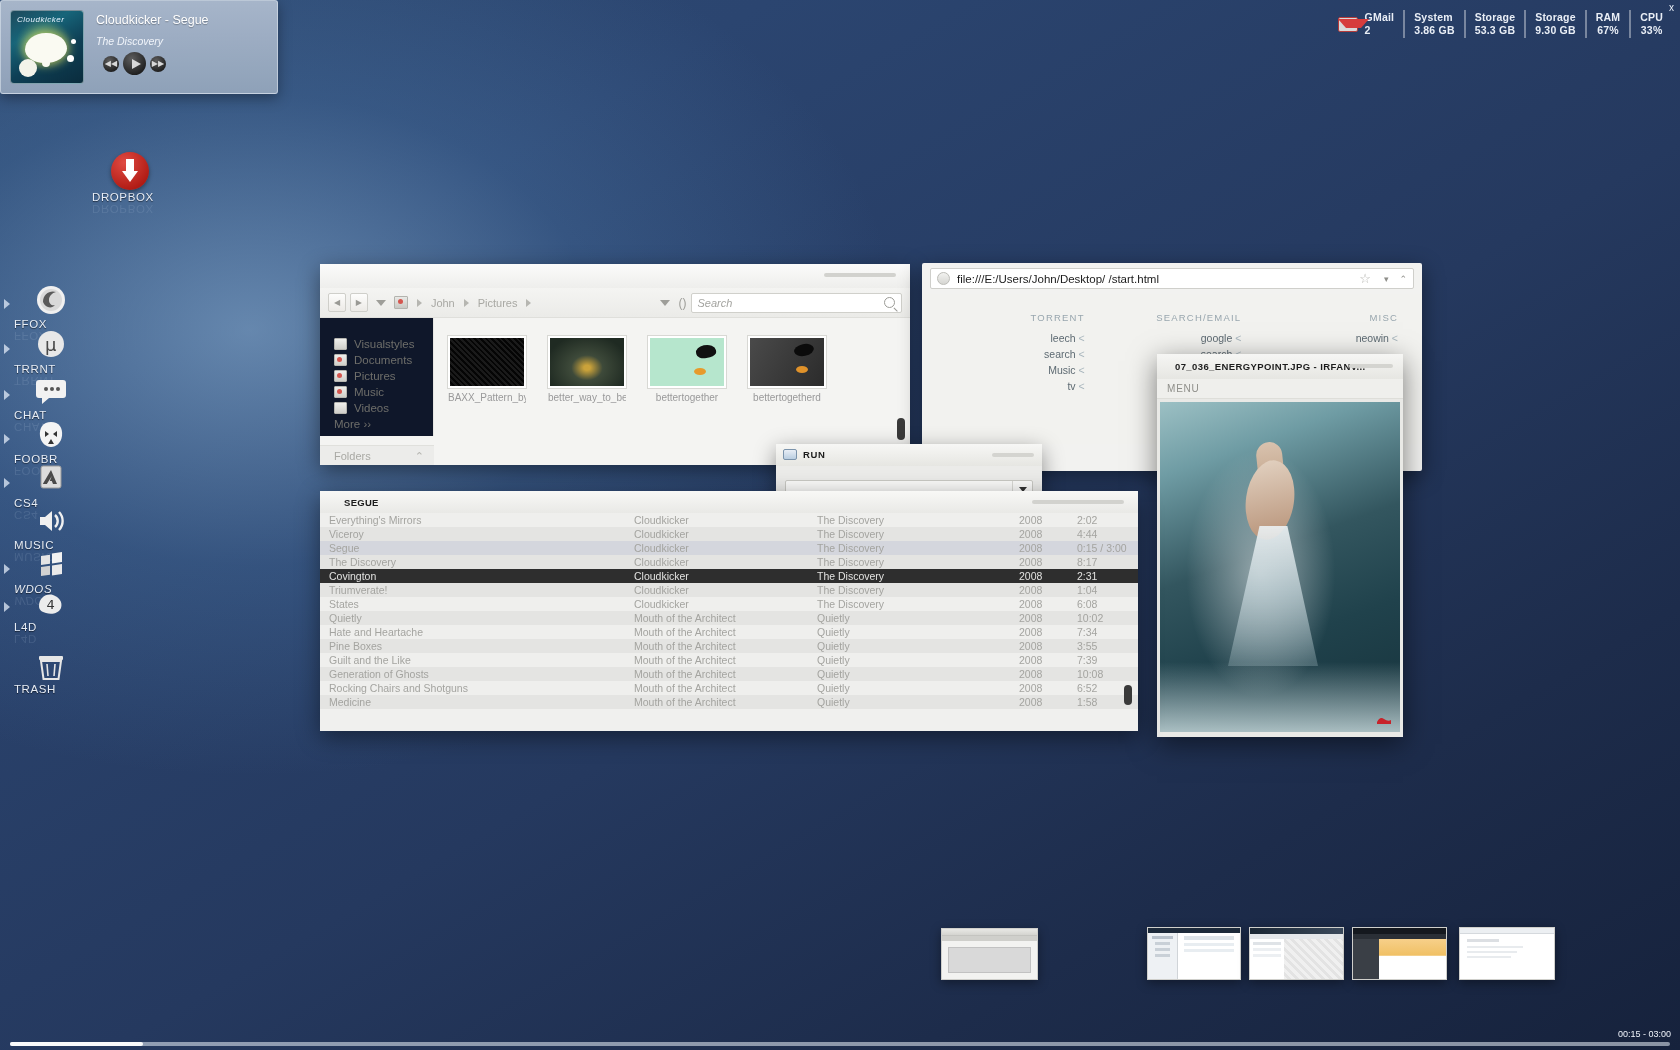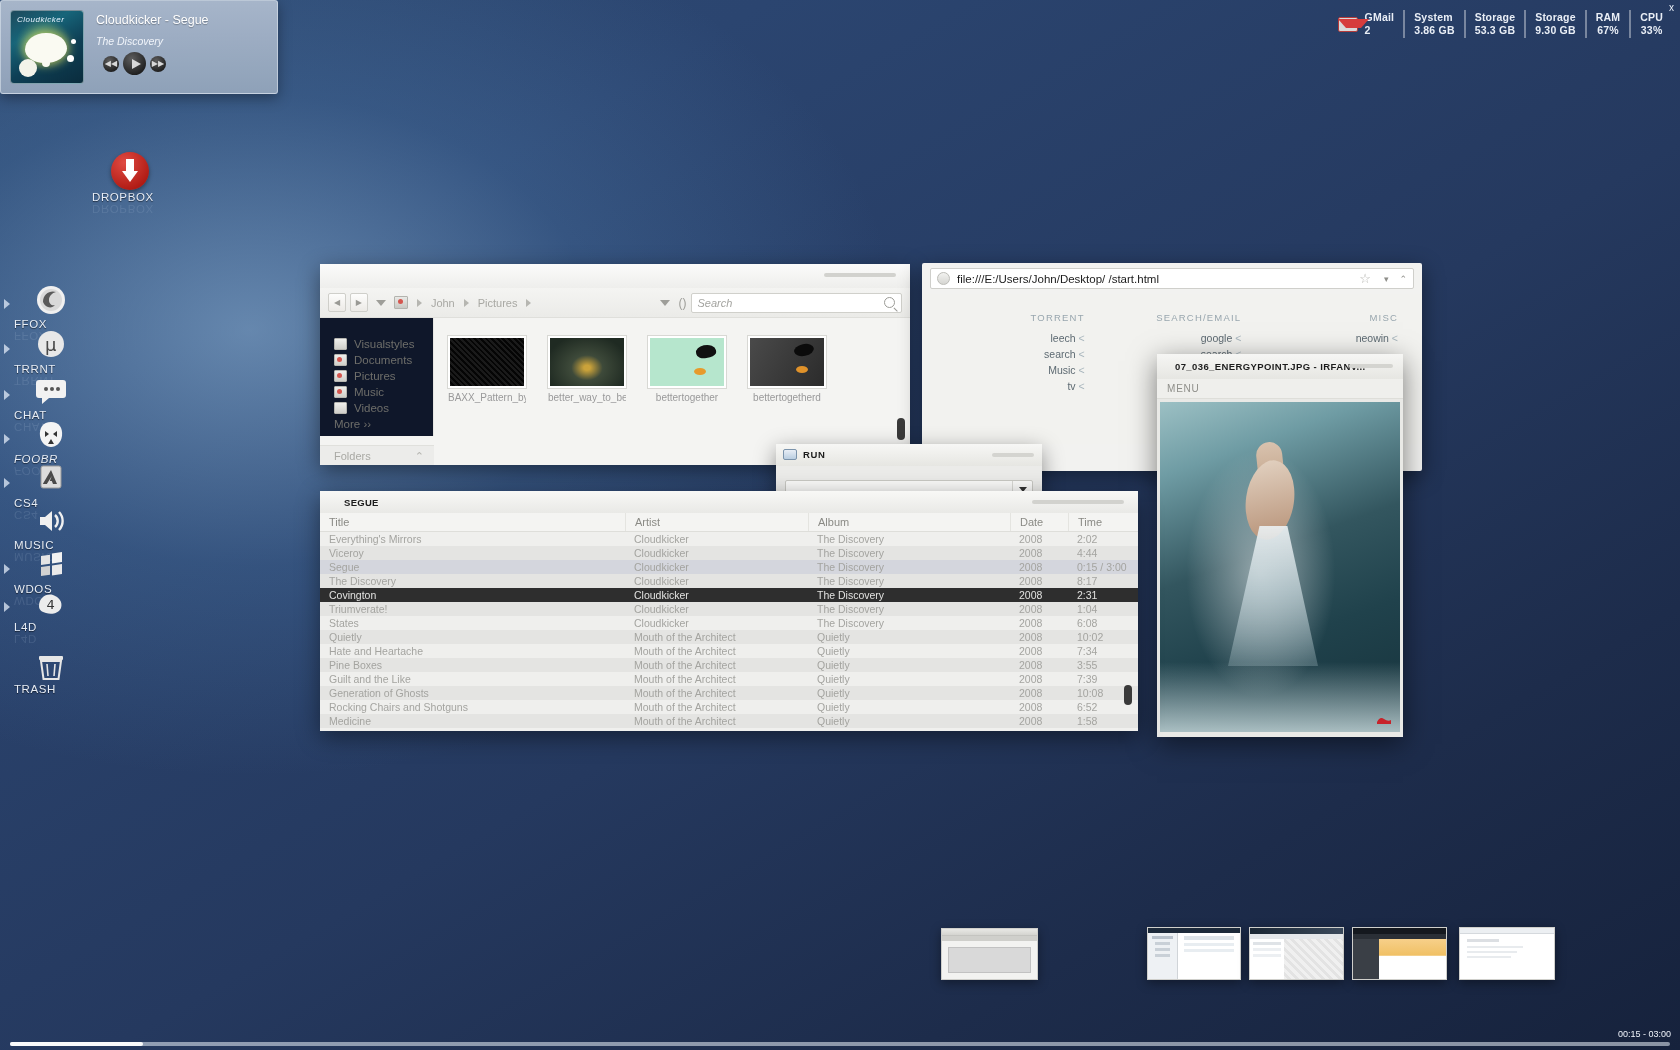--- a/index.html
+++ b/index.html
@@ -239,21 +239,21 @@
         <path d="M5 6 h24 a3 3 0 0 1 3 3 v12 a3 3 0 0 1 -3 3 h-14 l-7 6 v-6 h-3 a3 3 0 0 1 -3 -3 v-12 a3 3 0 0 1 3 -3z" fill="#f2f2f2"></path>
         <circle cx="12" cy="15" r="2" fill="#555"></circle>
         <circle cx="18" cy="15" r="2" fill="#555"></circle>
         <circle cx="24" cy="15" r="2" fill="#555"></circle>
       </svg>
   </div>
   <span class="lbl">CHAT</span>
   <span class="refl">CHAT</span>
 </div>
 
-<div class="dicon" style="left:14px; top:418px;font-style:italic;">
+<div class="dicon" style="left:14px; top:418px;">
   <span class="arrow"></span>
   <div class="ibox">
     <svg width="34" height="34" viewBox="0 0 34 34">
         <path d="M17 4 C9 4 5 10 6 18 C7 25 12 29 17 29 C22 29 27 25 28 18 C29 10 25 4 17 4z" fill="#f4f4f4"></path>
         <path d="M11 13 l4 3 -4 3z" fill="#333"></path>
         <path d="M23 13 l-4 3 4 3z" fill="#333"></path>
         <path d="M17 21 l3 5 h-6z" fill="#333"></path>
       </svg>
   </div>
   <span class="lbl">FOOBR</span>
@@ -277,21 +277,21 @@
     <svg width="34" height="34" viewBox="0 0 34 34">
         <path d="M6 13 h5 l7 -6 v20 l-7 -6 h-5z" fill="#f0f0f0"></path>
         <path d="M21 11 a8 8 0 0 1 0 12" stroke="#f0f0f0" stroke-width="2.4" fill="none"></path>
         <path d="M25 8 a13 13 0 0 1 0 18" stroke="#f0f0f0" stroke-width="2.4" fill="none"></path>
       </svg>
   </div>
   <span class="lbl">MUSIC</span>
   <span class="refl">MUSIC</span>
 </div>
 
-<div class="dicon" style="left:14px; top:548px;">
+<div class="dicon" style="left:14px; top:548px;font-style:italic;">
   <span class="arrow"></span>
   <div class="ibox">
     <svg width="34" height="34" viewBox="0 0 34 34">
         <g transform="skewY(-8)">
           <rect x="7" y="9" width="9" height="9" fill="#e4e4e4"></rect>
           <rect x="18" y="8" width="10" height="10" fill="#f2f2f2"></rect>
           <rect x="7" y="20" width="9" height="9" fill="#d2d2d2"></rect>
           <rect x="18" y="20" width="10" height="10" fill="#eaeaea"></rect>
         </g>
       </svg>
@@ -462,27 +462,20 @@
   <div class="rfield">
     <span class="dd"></span>
   </div>
 </div>
 
 <div class="win" id="segue">
   <div class="shdr">
     <span class="sttl">SEGUE</span>
     <span class="sgrip"></span>
   </div>
-  <div class="plhdr">
-    <div class="c-title">Title</div>
-    <div class="c-artist">Artist</div>
-    <div class="c-album">Album</div>
-    <div class="c-date">Date</div>
-    <div class="c-time">Time</div>
-  </div>
   <div id="plrows">
       <div class="plrow odd">
         <div class="c-title">Everything's Mirrors</div>
         <div class="c-artist">Cloudkicker</div>
         <div class="c-album">The Discovery</div>
         <div class="c-date">2008</div>
         <div class="c-time">2:02</div>
       </div>
       <div class="plrow even">
         <div class="c-title">Viceroy</div>

